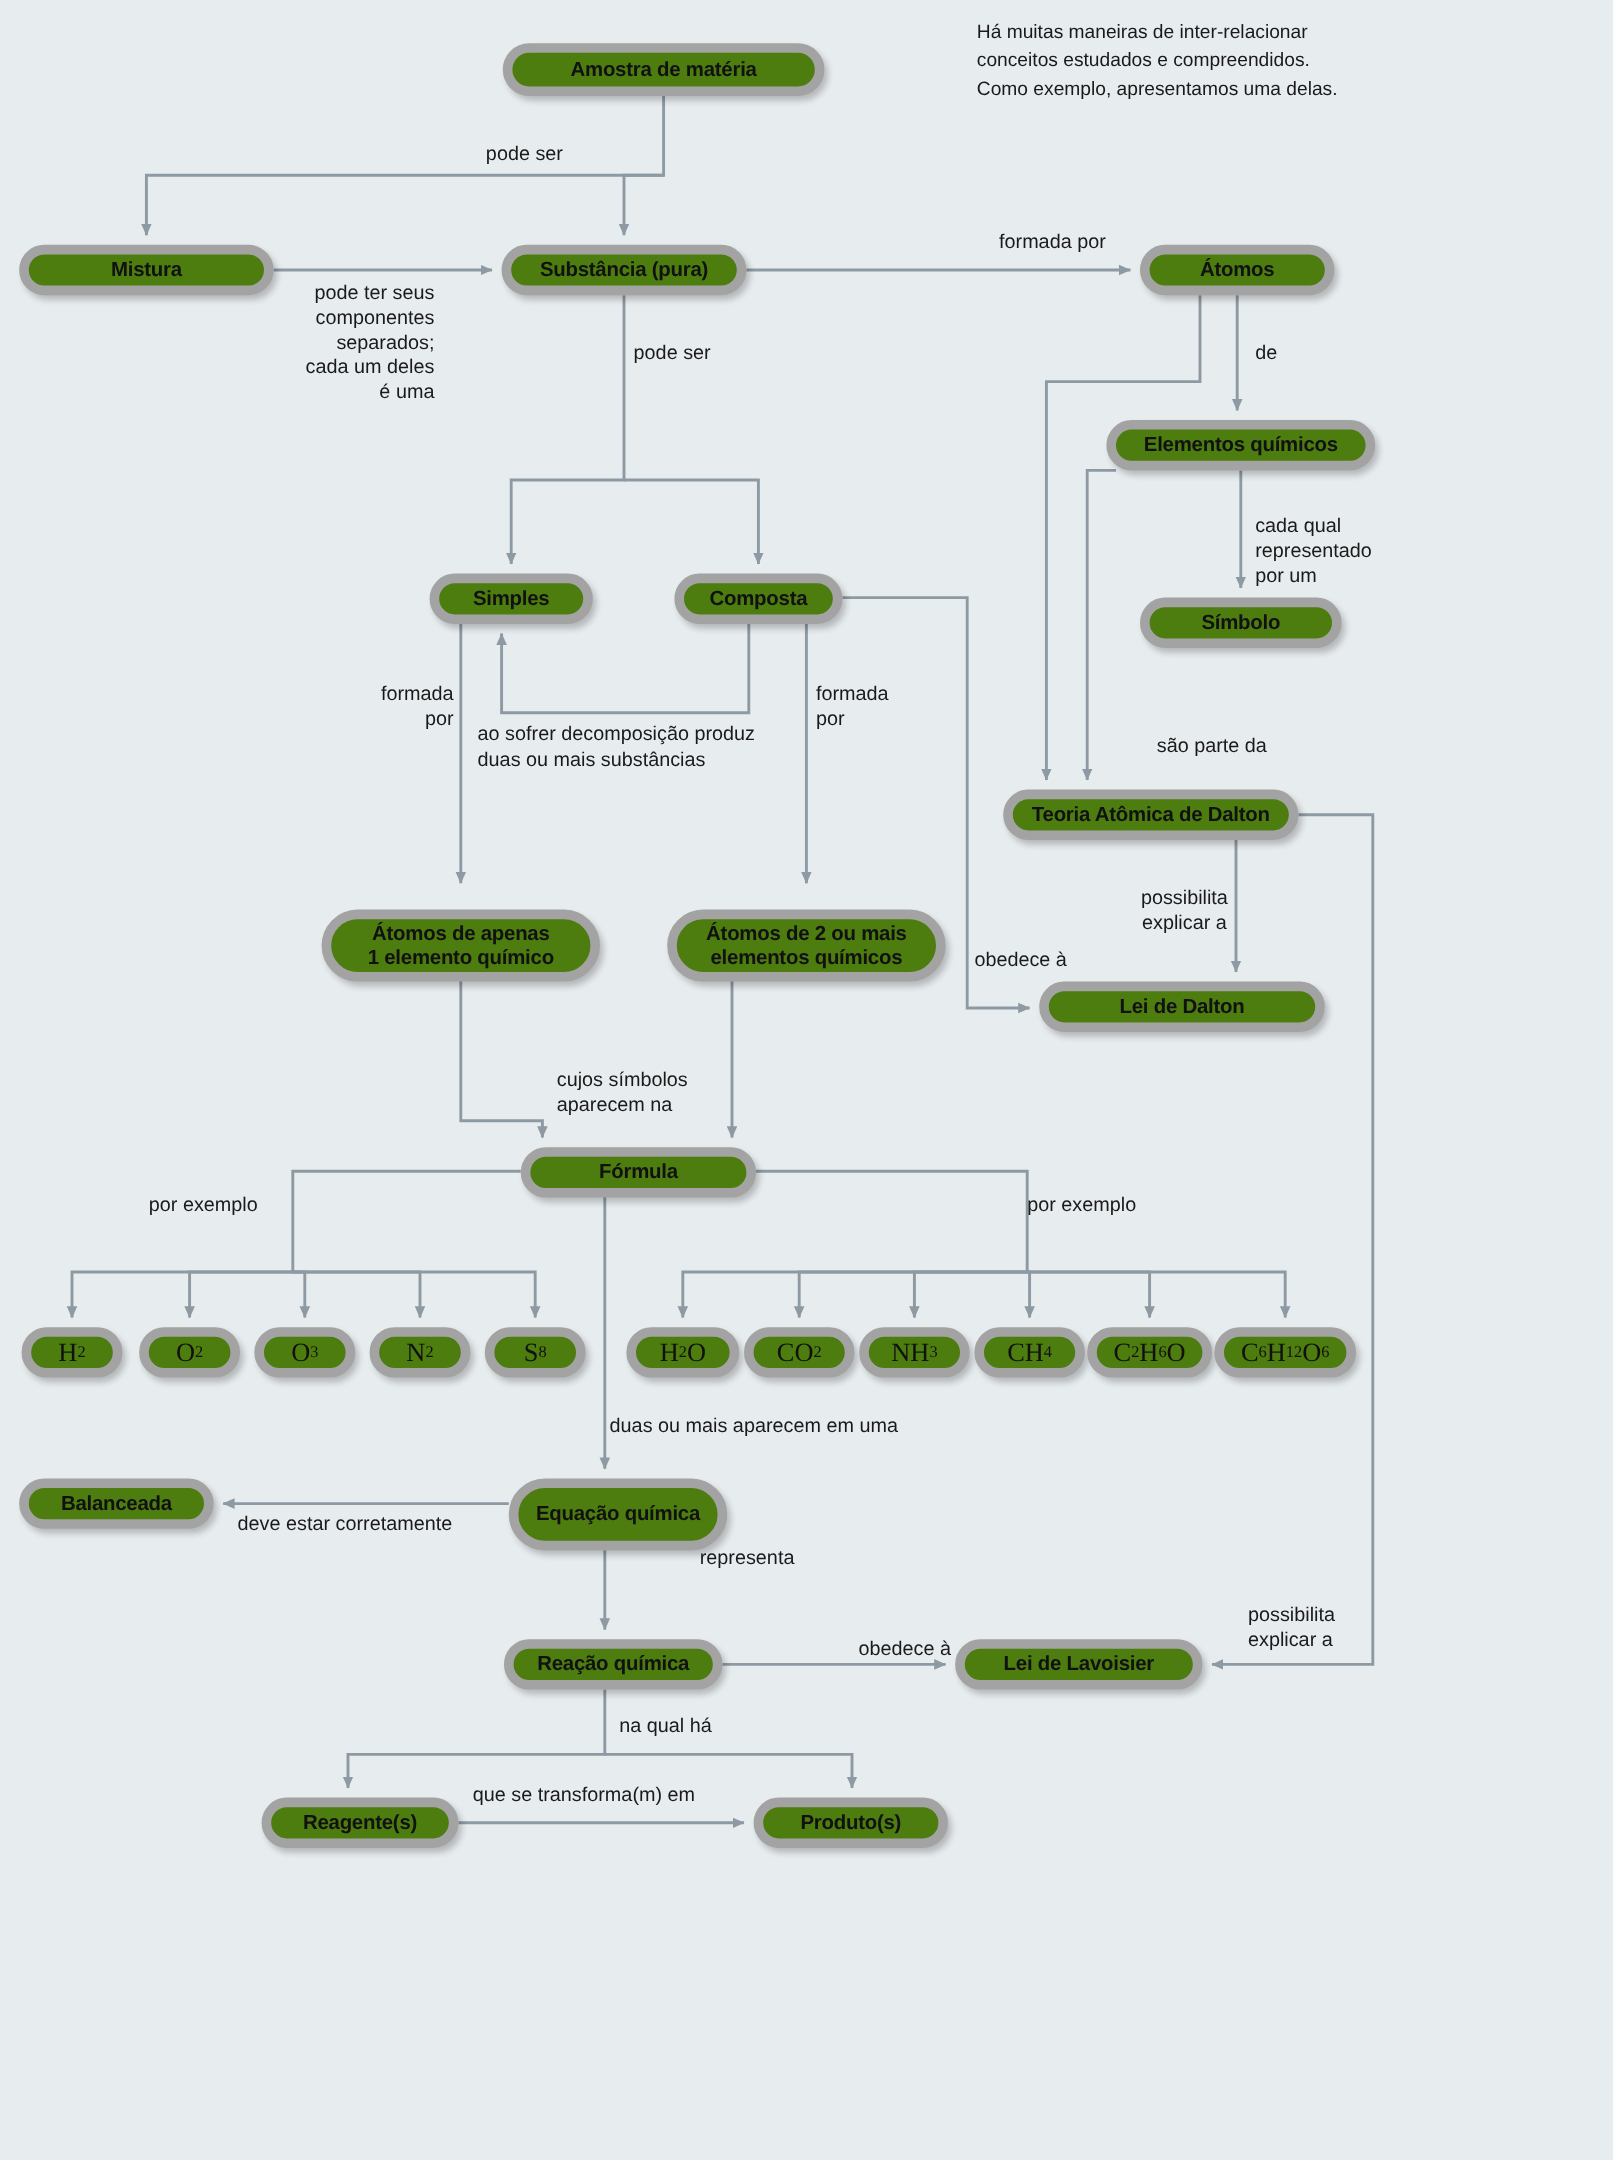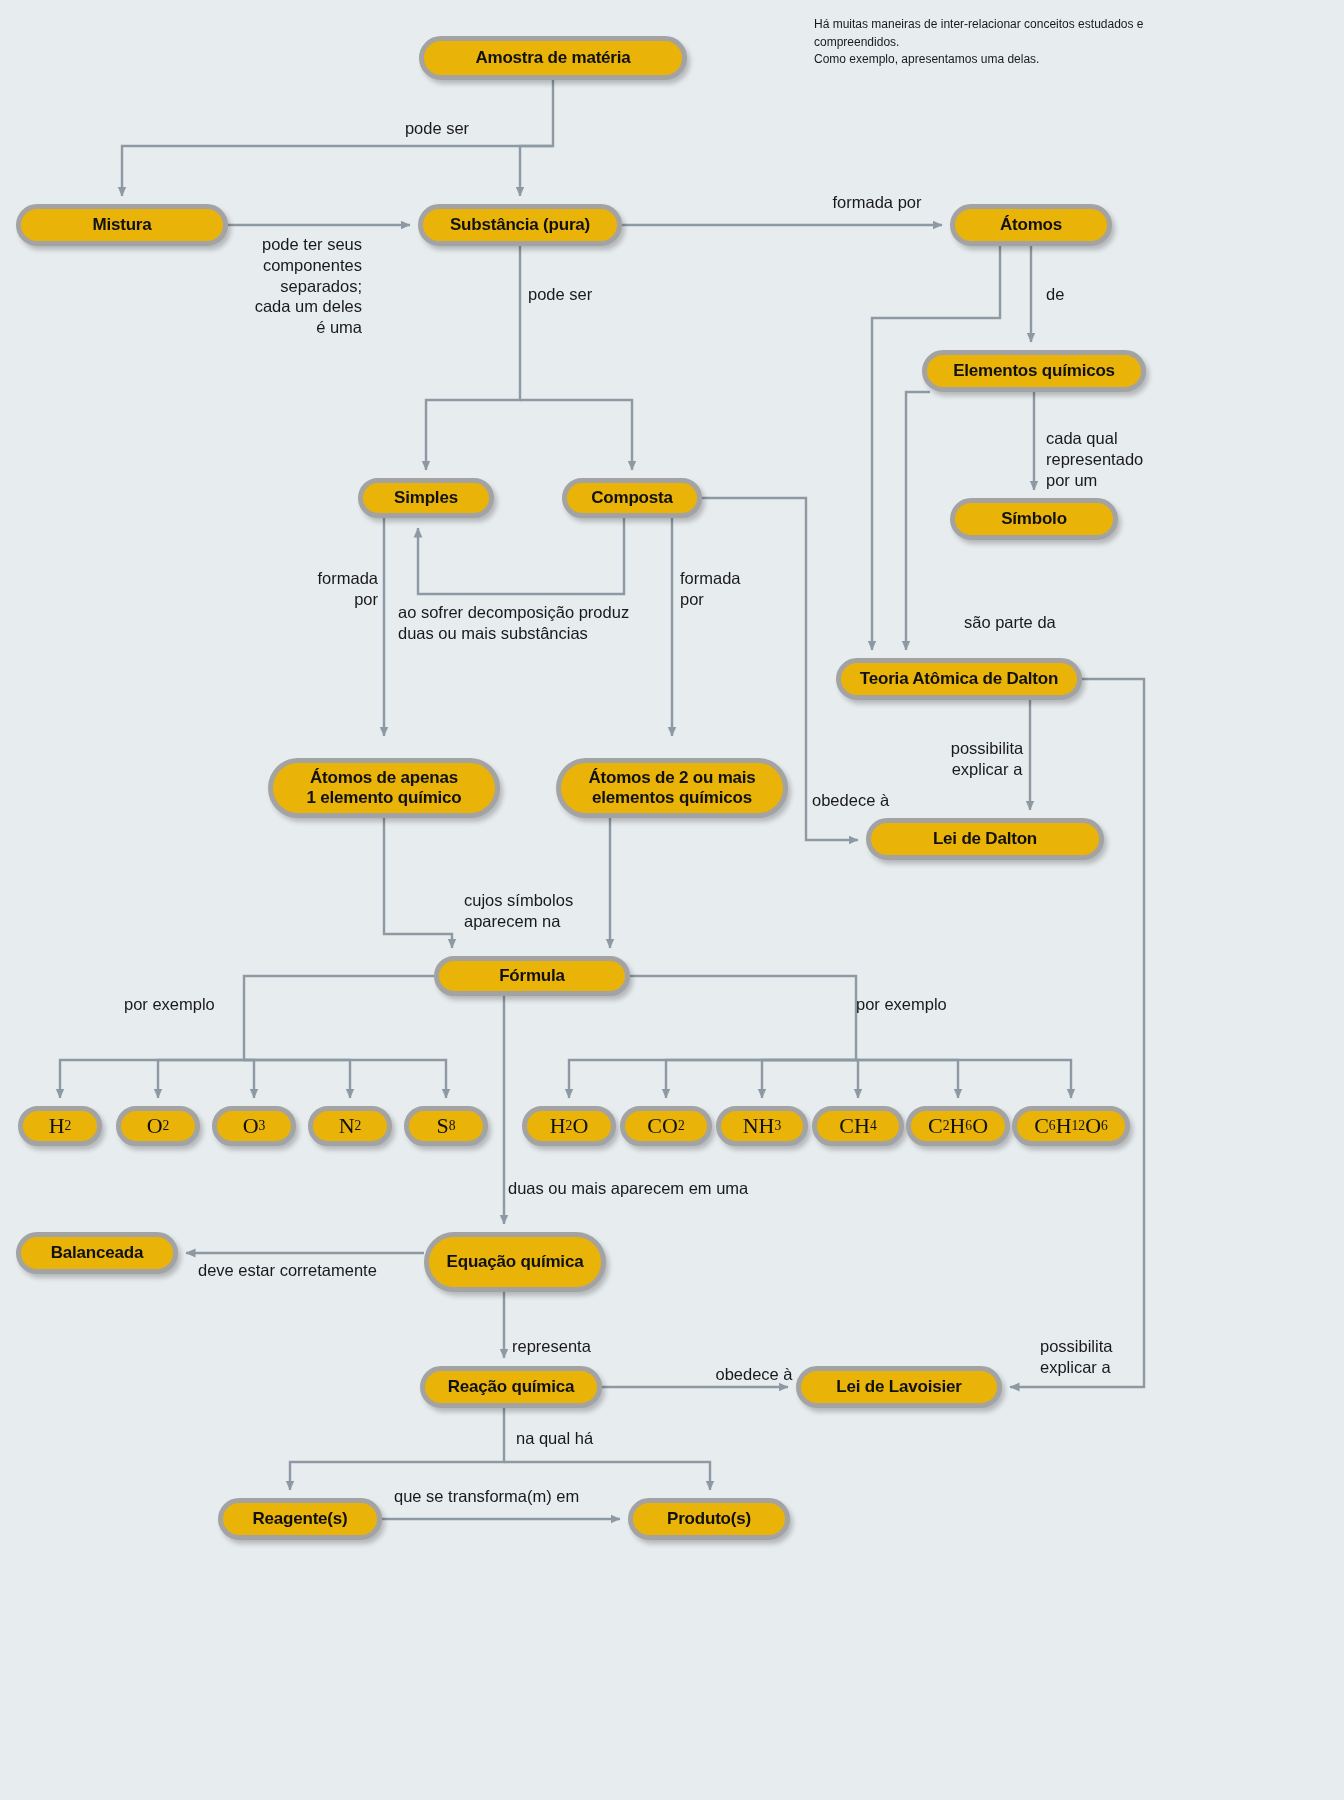--- a/index.html
+++ b/index.html
@@ -18,22 +18,22 @@
     position:absolute;
     left:0; top:0;
     width:1344px; height:1800px;
     pointer-events:none;
   }
 
   
   .node{
     position:absolute;
     box-sizing:border-box;
-    background:#eab308;
-    border:5px solid #a3a3a3;
+    background:#4d7c0f;
+    border:8px solid #a3a3a3;
     border-radius:999px;
     display:flex;
     align-items:center;
     justify-content:center;
     text-align:center;
     color:#111111;
     font-weight:bold;
     font-size:17px;
     line-height:1.12;
     letter-spacing:-0.2px;
@@ -67,21 +67,21 @@
   .lbl.c{ text-align:center; }
   .lbl.r{ text-align:right; }
   .lbl.l{ text-align:left; }
 
   
   #note{
     position:absolute;
     left:814px;
     top:16px;
     width:330px;
-    font-size:12px;
+    font-size:16px;
     line-height:1.46;
     color:#1a1a1a;
     white-space:pre-line;
     z-index:4;
   }
 </style>
 </head>
 <body>
 
 <div id="stage">
@@ -215,20 +215,20 @@
   <div class="lbl l" style="left:940px;top:612px;width:160px;padding-left:24px;">são parte da</div>
   <div class="lbl c" style="left:912px;top:738px;width:150px;">possibilita
 explicar a</div>
   <div class="lbl l" style="left:812px;top:790px;width:130px;">obedece à</div>
   <div class="lbl l" style="left:464px;top:890px;width:190px;">cujos símbolos
 aparecem na</div>
   <div class="lbl l" style="left:124px;top:994px;width:160px;">por exemplo</div>
   <div class="lbl l" style="left:856px;top:994px;width:160px;">por exemplo</div>
   <div class="lbl l" style="left:508px;top:1178px;width:300px;">duas ou mais aparecem em uma</div>
   <div class="lbl l" style="left:198px;top:1260px;width:210px;">deve estar corretamente</div>
-  <div class="lbl l" style="left:512px;top:1336px;width:150px;">representa</div>
+  <div class="lbl l" style="left:512px;top:1288px;width:150px;text-align:right;">representa</div>
   <div class="lbl c" style="left:694px;top:1364px;width:120px;">obedece à</div>
   <div class="lbl l" style="left:1040px;top:1336px;width:130px;">possibilita
 explicar a</div>
   <div class="lbl l" style="left:516px;top:1428px;width:140px;">na qual há</div>
   <div class="lbl l" style="left:394px;top:1486px;width:230px;">que se transforma(m) em</div>
 
 </div>
 
 </body></html>

